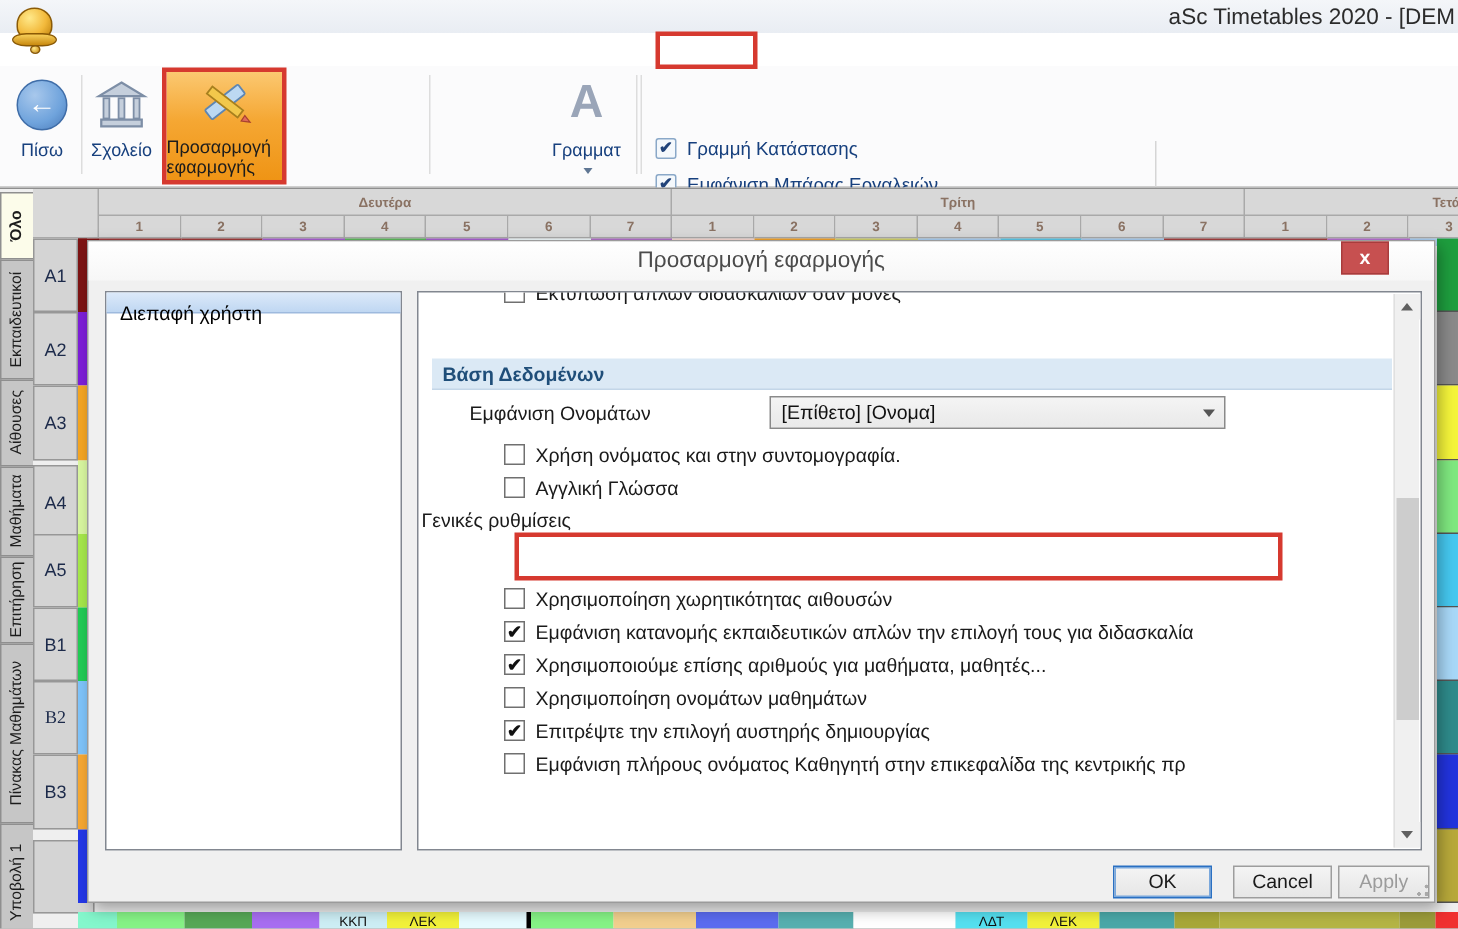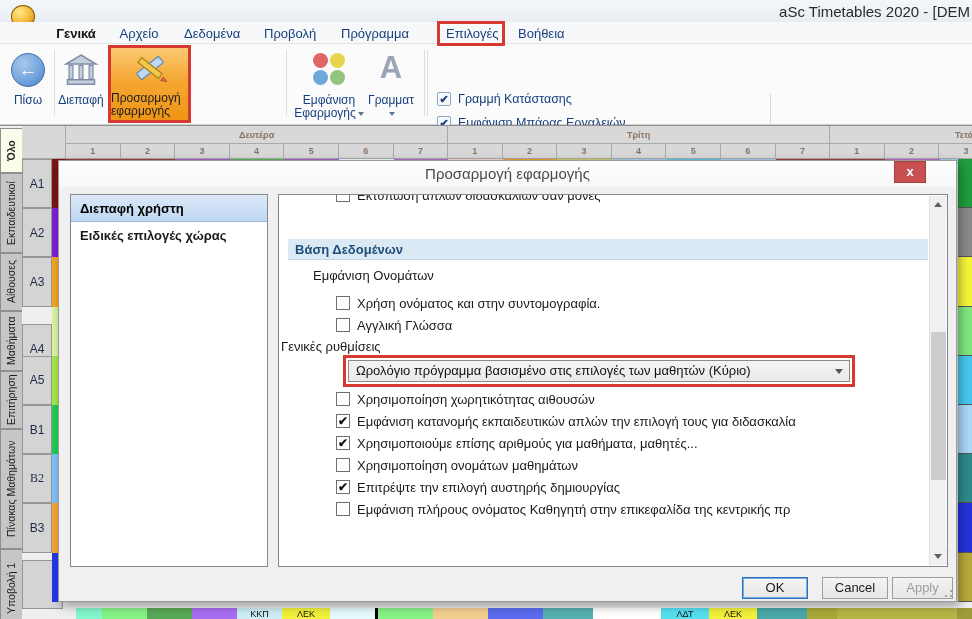--- a/index.html
+++ b/index.html
@@ -66,31 +66,31 @@
   .per-cell { top:18px; height:15px; font-size:9px; line-height:15px; }
   .strip-cell { position:absolute; top:33px; height:5px; }
   .side-tab { position:absolute; left:0; width:22px; background:#c6c6c6; border:1px solid #8f8f8f; border-left:none;
     color:#1c1c1c; font-size:10.5px; text-align:center;
     writing-mode:vertical-rl; transform:rotate(180deg); overflow:hidden; }
   .side-tab.sel { background:#fcfcea; font-weight:bold; }
   .row-label { position:absolute; left:22px; width:30px; background:#d4d4d4; border:1px solid #979797;
     font-size:12px; color:#1c2a4a; display:flex; align-items:center; justify-content:center; }
   .row-strip-l { position:absolute; left:52px; width:6px; }
   .row-strip-r { position:absolute; left:958px; width:14px; border-bottom:1px solid #555; }
-  .bt-cell { position:absolute; top:482px; height:12px; font-size:9px; color:#111; text-align:center; line-height:12px; overflow:hidden; white-space:nowrap;margin-left:24px; }
+  .bt-cell { position:absolute; top:482px; height:12px; font-size:9px; color:#111; text-align:center; line-height:12px; overflow:hidden; white-space:nowrap; }
 
   
   #dialog { left:58px; top:160px; width:899px; height:442px; background:#f0f0f0;
     border:1px solid #9b9b9b; box-shadow:3px 4px 10px rgba(0,0,0,.35); }
   #dlg-titlebar { position:absolute; left:0; top:0; right:0; height:26px; background:linear-gradient(#ffffff,#f7f7f7); }
   #dlg-title { position:absolute; left:0; right:0; top:4px; text-align:center; font-size:15px; color:#4b4b4b; }
   #dlg-close { position:absolute; right:30px; top:0; width:32px; height:22px; background:#c75050; border:1px solid #a83c3c;
     color:#fff; font-weight:bold; font-size:13px; text-align:center; line-height:20px; }
   #dlg-list { position:absolute; left:11px; top:33px; width:198px; height:373px; background:#fff; border:1px solid #828790; }
-  .list-item { position:relative; height:27px; line-height:27px; padding-left:9px; font-size:13px; color:#1a1a1a;font-weight:bold; }
+  .list-item { position:relative; height:14px; line-height:27px; padding-left:9px; font-size:13px; color:#1a1a1a; }
   .list-item.sel { background:linear-gradient(#dcE9f9,#bfd7f2); border-bottom:1px solid #9ebade; color:#000; }
   #dlg-panel { position:absolute; left:219px; top:33px; width:670px; height:373px; background:#fff; border:1px solid #828790; overflow:hidden; }
   .cb-row { position:absolute; left:57px; height:16px; }
   .cb-box { position:absolute; left:0; top:0; width:14px; height:14px; background:#fff; border:1px solid #707070;
     font-size:12px; line-height:13px; text-align:center; color:#111; font-weight:bold; }
   .cb-label { position:absolute; left:21px; top:0; font-size:13px; color:#1a1a1a; white-space:nowrap; }
   #sec-bar { position:absolute; left:9px; top:44px; width:640px; height:21px; background:#dbe9f5; border-bottom:1px solid #c3d6e8;
     font-size:13px; font-weight:bold; color:#1f4e79; line-height:21px; padding-left:7px; }
   .fld-label { position:absolute; font-size:13px; color:#1a1a1a; white-space:nowrap; }
   .dropdown { position:absolute; height:22px; background:linear-gradient(#f4f4f4,#e9e9e9); border:1px solid #8a8a8a;
@@ -121,64 +121,46 @@
 
   <div id="titlebar" class="abs">
     <span id="title-text">aSc Timetables 2020  - [DEM</span>
   </div>
   <div id="logo" class="abs">
     <div class="dome"></div>
     <div class="skirt"></div>
     <div class="clap"></div>
   </div>
 
-  <div id="menubar" class="abs">
-      <div class="menu-item bold" style="left: 50px; width: 52px; text-align: center;">Γενικά</div>
-      <div class="menu-item" style="left: 113px; width: 52px; text-align: center;">Αρχείο</div>
-      <div class="menu-item" style="left: 178px; width: 66px; text-align: center;">Δεδομένα</div>
-      <div class="menu-item" style="left: 258px; width: 60px; text-align: center;">Προβολή</div>
-      <div class="menu-item" style="left: 335px; width: 80px; text-align: center;">Πρόγραμμα</div>
-      <div class="menu-item" style="left: 440px; width: 62px; text-align: center;">Επιλογές</div>
-      <div class="menu-item" style="left: 512px; width: 56px; text-align: center;">Βοήθεια</div>
-    </div>
 
   <div id="ribbon" class="abs">
     <div class="rb-btn" style="left:6px;width:44px;">
       <div class="back-circle">←</div>
       <div class="rb-label">Πίσω</div>
     </div>
     <div class="rb-sep" style="left:54px;"></div>
     <div class="rb-btn" style="left:56px;width:50px;">
       <svg class="icon36" viewBox="0 0 24 24">
         <polygon points="12,2 22,8 2,8" fill="#c5cfdc" stroke="#7d8ea6" stroke-width="1"></polygon>
         <rect x="4" y="9" width="2.6" height="9" fill="#c5cfdc" stroke="#7d8ea6" stroke-width="0.8"></rect>
         <rect x="10.7" y="9" width="2.6" height="9" fill="#c5cfdc" stroke="#7d8ea6" stroke-width="0.8"></rect>
         <rect x="17.4" y="9" width="2.6" height="9" fill="#c5cfdc" stroke="#7d8ea6" stroke-width="0.8"></rect>
         <rect x="3" y="18.5" width="18" height="3" fill="#c5cfdc" stroke="#7d8ea6" stroke-width="1"></rect>
       </svg>
-      <div class="rb-label">Διεπαφή</div>
+      <div class="rb-label">Σχολείο</div>
     </div>
     <div class="customize-box">
       <svg class="icon36" style="top:2px;" viewBox="0 0 36 36">
         <rect x="4" y="14" width="28" height="8" rx="1" transform="rotate(-38 18 18)" fill="#bcd8f2" stroke="#5d86b4" stroke-width="1.2"></rect>
         <rect x="5" y="15" width="26" height="6" transform="rotate(38 18 18)" fill="#f2c84b" stroke="#a8801e" stroke-width="1.2"></rect>
         <polygon points="31,27 35,31 29,31" transform="rotate(7 31 29)" fill="#e06a5a" stroke="#a8412f" stroke-width="0.8"></polygon>
       </svg>
       <div class="rb-label">Προσαρμογή εφαρμογής</div>
     </div>
     <div class="rb-sep" style="left:286px;"></div>
-    <div class="rb-btn" style="left:292px;width:74px;">
-      <div class="dot4">
-        <i id="dot-r" style="left: 1px; top: 1px; background: rgb(224, 102, 102);"></i>
-          <i id="dot-y" style="left: 18px; top: 1px; background: rgb(232, 212, 77);"></i>
-        <i id="dot-b" style="left: 1px; top: 18px; background: rgb(111, 168, 220);"></i>
-          <i id="dot-g" style="left: 18px; top: 18px; background: rgb(147, 196, 125);"></i>
-      </div>
-      <div class="rb-label"><span>Εμφάνιση Εφαρμογής</span><span class="dd-tri"></span></div>
-    </div>
     <div class="rb-btn" style="left:366px;width:50px;">
       <div class="bigA">A</div>
       <div class="rb-label"><span>Γραμματ</span><br><span class="dd-tri"></span></div>
     </div>
     <div class="rb-sep" style="left:424px;"></div>
     <div class="rb-sep" style="left:427px;"></div>
     <div id="rb-toggles" class="abs">
         <div class="tg-row" style="top: 0px;">
           <div class="tg-box">✔</div>
           <div class="tg-label">Γραμμή Κατάστασης</div>
@@ -253,21 +235,21 @@
     <div id="tt-rows">
         <div class="row-label" style="top: 33px; height: 49.2px;">A1</div>
         <div class="row-strip-l" style="top: 33px; height: 49.2px; background: rgb(125, 20, 20);"></div>
         <div class="row-strip-r" style="top: 33px; height: 49.2px; background: rgb(30, 158, 62);"></div>
         <div class="row-label" style="top: 82.2px; height: 49.2px;">A2</div>
         <div class="row-strip-l" style="top: 82.2px; height: 49.2px; background: rgb(125, 31, 216);"></div>
         <div class="row-strip-r" style="top: 82.2px; height: 49.2px; background: rgb(138, 138, 138);"></div>
         <div class="row-label" style="top: 131.4px; height: 49.2px;">A3</div>
         <div class="row-strip-l" style="top: 131.4px; height: 49.2px; background: rgb(245, 166, 35);"></div>
         <div class="row-strip-r" style="top: 131.4px; height: 49.2px; background: rgb(245, 245, 58);"></div>
-        <div class="row-label" style="top: 198px; height: 49.2px;">A4</div>
+        <div class="row-label" style="top: 184px; height: 49.2px;">A4</div>
         <div class="row-strip-l" style="top: 180.6px; height: 49.2px; background: rgb(217, 247, 160);"></div>
         <div class="row-strip-r" style="top: 180.6px; height: 49.2px; background: rgb(127, 232, 127);"></div>
         <div class="row-label" style="top: 229.8px; height: 49.2px;">A5</div>
         <div class="row-strip-l" style="top: 229.8px; height: 49.2px; background: rgb(166, 232, 74);"></div>
         <div class="row-strip-r" style="top: 229.8px; height: 49.2px; background: rgb(69, 200, 240);"></div>
         <div class="row-label" style="top: 279px; height: 49.2px;">B1</div>
         <div class="row-strip-l" style="top: 279px; height: 49.2px; background: rgb(34, 204, 85);"></div>
         <div class="row-strip-r" style="top: 279px; height: 49.2px; background: rgb(168, 216, 248);"></div>
         <div class="row-label" style="top: 328.2px; height: 49.2px; font-family: Liberation Serif, serif;">B2</div>
         <div class="row-strip-l" style="top: 328.2px; height: 49.2px; background: rgb(127, 196, 251);"></div>
@@ -303,44 +285,43 @@
       </div>
   </div>
 
   <div id="dialog" class="abs">
     <div id="dlg-titlebar">
       <div id="dlg-title">Προσαρμογή εφαρμογής</div>
       <div id="dlg-close">x</div>
     </div>
     <div id="dlg-list">
         <div class="list-item sel">Διεπαφή χρήστη</div>
-        <div class="list-item">Ειδικές επιλογές χώρας</div>
       </div>
     <div id="dlg-panel">
       <div class="cb-row" style="top:-7px;">
         <span class="cb-box"></span>
         <span class="cb-label">Εκτύπωση απλών διδασκαλιών σαν μόνες</span>
       </div>
       <div id="sec-bar">Βάση Δεδομένων</div>
       <div class="fld-label" style="left:34px;top:73px;">Εμφάνιση Ονομάτων</div>
+      <div class="dropdown" style="left:234px;top:69px;width:304px;">
+        <span>[Επίθετο] [Ονομα]</span>
+        <span class="chev"></span>
+      </div>
       <div id="cbs-top">
           <div class="cb-row" style="top: 101px;">
             <div class="cb-box"></div>
             <div class="cb-label">Χρήση ονόματος και στην συντομογραφία.</div>
           </div>
           <div class="cb-row" style="top: 123px;">
             <div class="cb-box"></div>
             <div class="cb-label">Αγγλική Γλώσσα</div>
           </div>
         </div>
       <div class="fld-label" style="left:2px;top:144px;">Γενικές ρυθμίσεις</div>
-      <div class="dropdown" style="left:69px;top:165px;width:502px;">
-        <span>Ωρολόγιο πρόγραμμα βασισμένο στις επιλογές των μαθητών (Κύριο)</span>
-        <span class="chev"></span>
-      </div>
       <div class="anno" style="left:64px;top:160px;width:512px;height:32px;"></div>
       <div id="cbs-main">
           <div class="cb-row" style="top: 197px;">
             <div class="cb-box"></div>
             <div class="cb-label">Χρησιμοποίηση χωρητικότητας αιθουσών</div>
           </div>
           <div class="cb-row" style="top: 219px;">
             <div class="cb-box">✔</div>
             <div class="cb-label">Εμφάνιση κατανομής εκπαιδευτικών απλών την επιλογή τους για διδασκαλία</div>
           </div>

